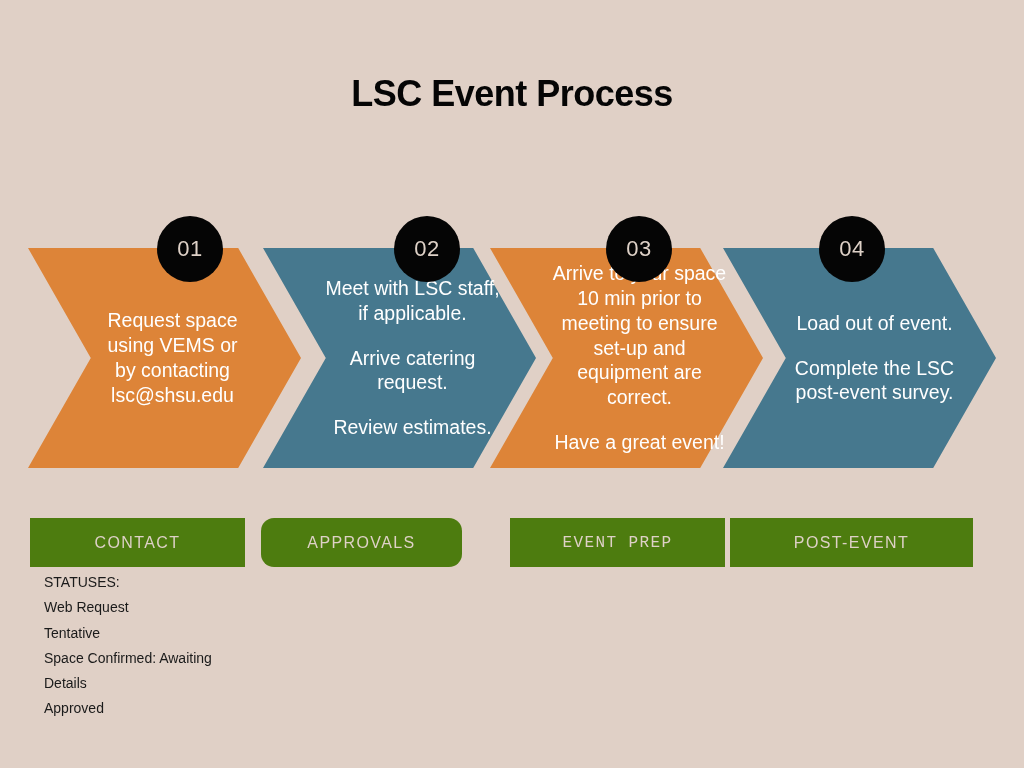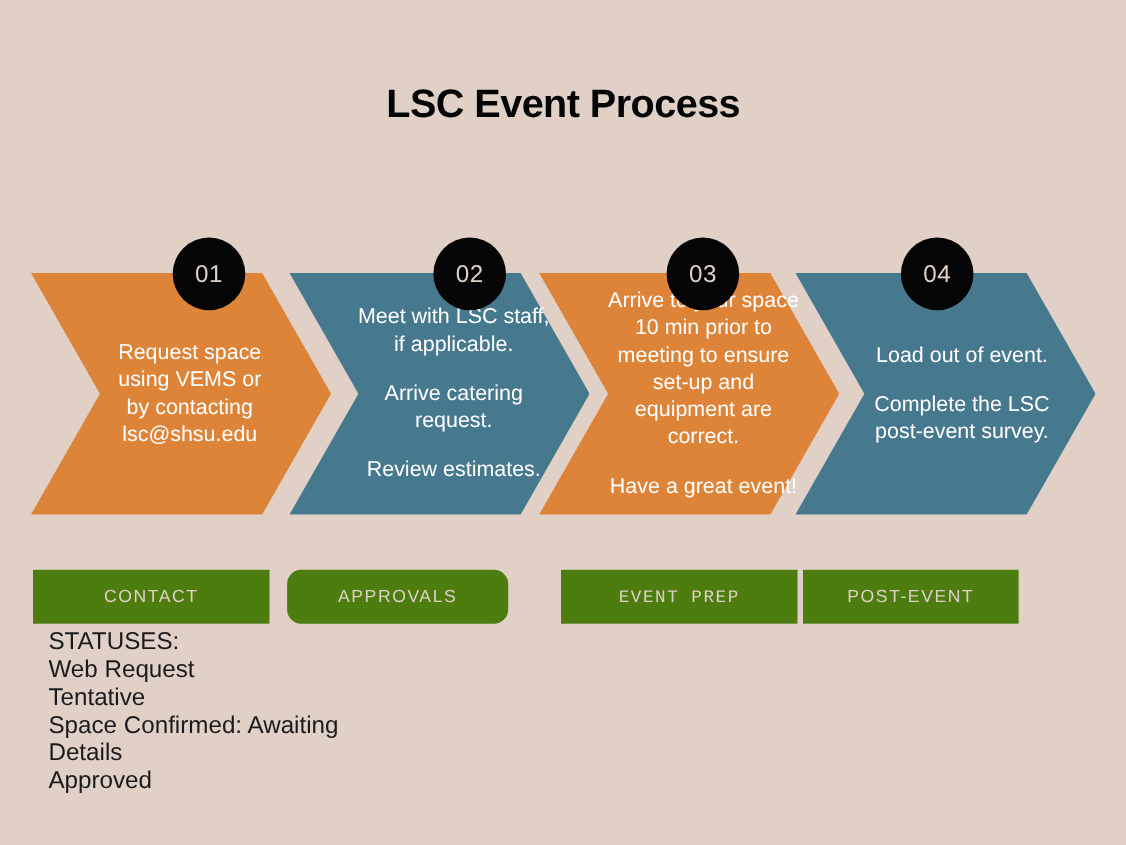--- a/index.html
+++ b/index.html
@@ -111,21 +111,21 @@
     letter-spacing: 1.4px;
     margin-top: 48px;
   }
 
   
   #statuses {
     position: absolute;
     left: 44px;
     top: 570px;
     color: #1a1a1a;
-    font-size: 22px;
+    font-size: 14px;
     line-height: 25.3px;
   }
   #statuses div { white-space: pre-line; }
 </style>
 </head>
 <body>
 
 <div id="page-title">LSC Event Process</div>
 
 <div id="process-row">
@@ -171,21 +171,21 @@
   </div>
 
   <div class="step" style="left:723px; width:273px;">
     <div class="chevron blue"></div>
     <div class="step-text" style="padding-left:52px; padding-right:22px;">
       <p>Load out of event.</p>
       <p>Complete the LSC
 post-event survey.</p>
     </div>
     <div class="badge" style="left:96px;">04</div>
-    <div class="label-bar" style="left:7px; width:196px;">POST-EVENT</div>
+    <div class="label-bar" style="left:7px; width:243px;">POST-EVENT</div>
   </div>
 
 </div>
 
 <div id="statuses">
   <div>STATUSES:</div>
   <div>Web Request</div>
   <div>Tentative</div>
   <div>Space Confirmed: Awaiting
 Details</div>

